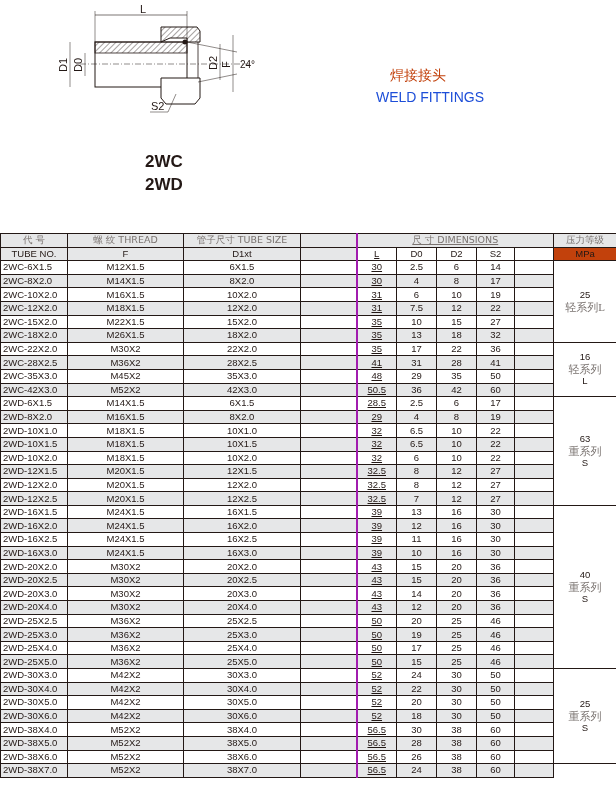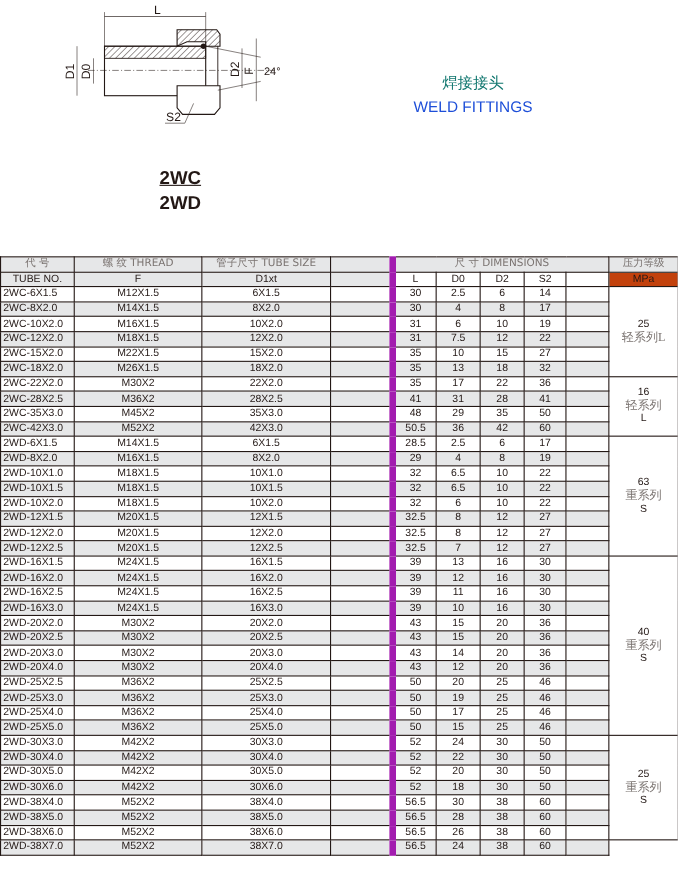--- a/index.html
+++ b/index.html
@@ -1,35 +1,35 @@
 <!DOCTYPE html>
 <html><head>
 <meta charset="utf-8">
 <style>
   html, body { margin:0; padding:0; background:#ffffff; }
   body { width:616px; height:805px; position:relative; overflow:hidden;
          font-family:"Liberation Sans", "DejaVu Sans", sans-serif; color:#231815; }
   .drawing { position:absolute; left:50px; top:0; width:220px; height:125px; }
-  .title-cn { position:absolute; left:340px; top:67px; width:180px; text-align:center;
-              font-size:14px; color:#0f766e; font-family:Liberation Sans, sans-serif; }
+  .title-cn { position:absolute; left:328px; top:67px; width:180px; text-align:center;
+              font-size:14px; color:#c2410c; font-family:Liberation Sans, sans-serif; }
   .title-en { position:absolute; left:340px; top:89px; width:180px; text-align:center;
               font-size:14px; color:#1d4ed8; }
   .model { position:absolute; left:145px; font-weight:bold; font-size:17px; color:#231815; }
-  .model.m1 { top:152px;text-decoration:underline; }
+  .model.m1 { top:152px; }
   .model.m2 { top:175px; }
 
   table.spec { position:absolute; left:0; top:233px; border-collapse:collapse; table-layout:fixed;
                width:616px; font-size:9.5px; }
   table.spec td { border:1px solid #231815; padding:0; text-align:center; height:12.6px;
                   line-height:12px; white-space:nowrap; overflow:hidden; color:#231815; }
   table.spec tr.hdr td { background:#e6e7e8; font-size:9.5px; }
   table.spec td.cn { color:#7a7370; font-family:"DejaVu Sans", sans-serif; font-size:9px;margin-top:12px; }
   table.spec tr.g td.d { background:#e6e7e8; }
   table.spec td.part { text-align:left; padding-left:2px; }
-  table.spec td.thick-l { border-left:6px solid #a21caf; }
+  table.spec td.thick-l { border-left:2px solid #a21caf;text-decoration:underline; }
   table.spec td.pressure { background:#ffffff; vertical-align:middle; line-height:12px; font-size:9.5px; }
   table.spec td.pressure .cnp { color:#7a7370; font-family:Liberation Serif, serif; font-size:11px; }
 </style>
 </head>
 <body>
 
 <svg class="drawing" viewBox="0 0 220 125" xmlns="http://www.w3.org/2000/svg">
   <defs>
     <pattern id="hatch" width="4" height="4" patternUnits="userSpaceOnUse" patternTransform="rotate(45)">
       <line x1="0" y1="0" x2="0" y2="4" stroke="#231815" stroke-width="0.8"></line>

